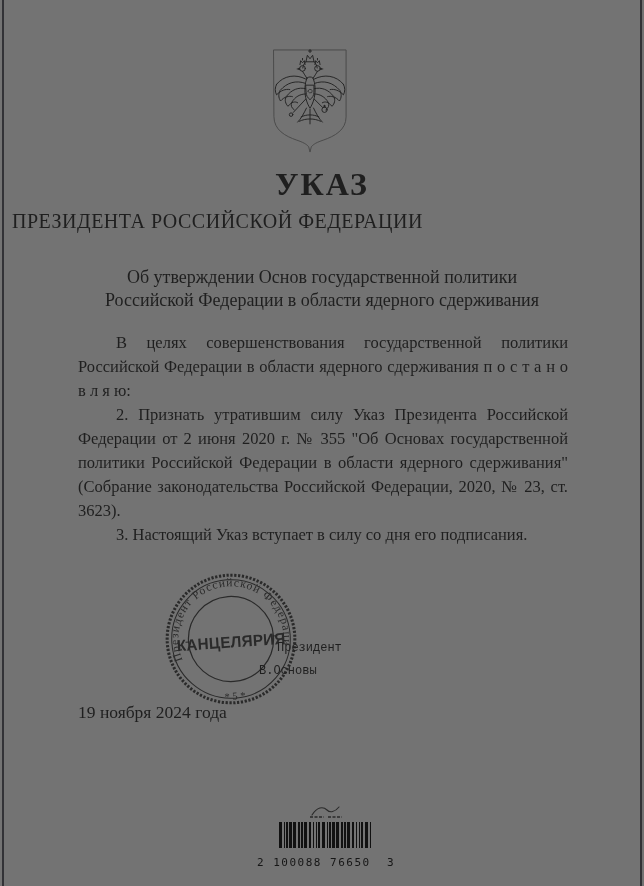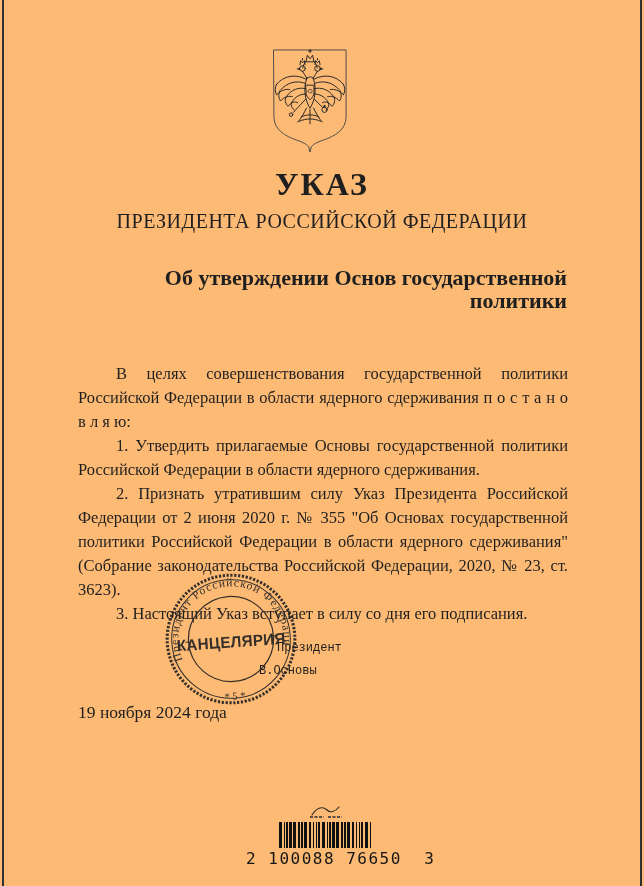--- a/index.html
+++ b/index.html
@@ -1,41 +1,41 @@
 <!DOCTYPE html>
 <html><head>
 <meta charset="utf-8">
 <style>
   * { margin:0; padding:0; box-sizing:border-box; }
   html,body { background:#ffffff; }
   .page {
-    position:relative; width:644px; height:886px; background:#fdba74;
+    position:relative; width:644px; height:886px; background:#737373;
     font-family:"Liberation Serif", serif; color:#1f1f1f; overflow:hidden;
   }
   .edge { position:absolute; top:0; bottom:0; width:2px; background:#323236; }
   .edge-left { left:2px; }
   .edge-right { right:2px; }
 
   .emblem-wrap { position:absolute; left:266px; top:44px; width:88px; height:114px; }
 
   .doc-type {
     position:absolute; top:166px; left:0; width:100%; text-align:center;
     font-size:32px; font-weight:bold; letter-spacing:2px;
   }
   .issuer {
-    position:absolute; top:210px; left:0; width:100%; text-align:center;
-    font-size:20px; letter-spacing:0.5px;
+    position:absolute; top:210px; left:0; width:100%; 
+    font-size:20px; letter-spacing:0.5px;padding-left:12px;
   }
   .subject {
-    position:absolute; top:266px; left:77px; width:490px; text-align:right;
-    font-size:22px; font-weight:bold; line-height:23px;
+    position:absolute; top:266px; left:77px; width:490px; text-align:center;
+    font-size:18px; font-weight:normal; line-height:23px;
   }
   .body-text {
     position:absolute; top:331px; left:78px; width:490px;
-    font-size:16.5px; line-height:24px; text-align:justify;margin-top:31px;
+    font-size:16.5px; line-height:24px; text-align:justify;
   }
   .body-text p { text-indent:38px; margin:0; }
 
   .stamp-wrap {
     position:absolute; left:155px; top:563px; width:152px; height:152px;
     transform:rotate(-4deg); opacity:0.92;
   }
 
   .signature {
     position:absolute; left:233px; top:637px; width:270px;
@@ -47,22 +47,22 @@
 
   .footer-block {
     position:absolute; left:78px; top:701px;
     font-size:17.5px; line-height:23.5px;
   }
 
   .barcode-block { position:absolute; left:246px; top:804px; width:160px; text-align:center; }
   .reg-mark { display:block; margin:0 auto; width:44px; height:17px; }
   .barcode-bars { display:block; margin:1px auto 0; }
   .barcode-digits {
-    font-family:"DejaVu Sans Mono", monospace; font-size:16px; letter-spacing:1.5px;
-    white-space:pre; color:#161616; margin-top:1px;
+    font-family:"DejaVu Sans Mono", monospace; font-size:11px; letter-spacing:1.5px;
+    white-space:pre; color:#161616; margin-top:8px;
   }
 
   svg .ink { stroke:#242424; fill:none; stroke-width:1.1; stroke-linecap:round; stroke-linejoin:round; }
   svg .ink-fill { fill:#242424; stroke:none; }
 </style>
 </head>
 <body>
 
 <div class="page">
 
@@ -118,25 +118,25 @@
       <circle class="ink" cx="66.5" cy="72" r="3"></circle>
       <path class="ink" d="M66.5,69 V66.8 M65.3,67.8 H67.7"></path>
     </svg>
   </div>
 
   <div class="doc-type">УКАЗ</div>
   <div class="issuer">ПРЕЗИДЕНТА РОССИЙСКОЙ ФЕДЕРАЦИИ</div>
 
   <div class="subject">
     <div>Об утверждении Основ государственной политики</div>
+    <div>Российской Федерации в области ядерного сдерживания</div>
   </div>
 
   <div class="body-text">
     <p>В целях совершенствования государственной политики Российской Федерации в области ядерного сдерживания п о с т а н о в л я ю:</p>
-    <p>1. Утвердить прилагаемые Основы государственной политики Российской Федерации в области ядерного сдерживания.</p>
     <p>2. Признать утратившим силу Указ Президента Российской Федерации от 2 июня 2020 г. № 355 "Об Основах государственной политики Российской Федерации в области ядерного сдерживания" (Собрание законодательства Российской Федерации, 2020, № 23, ст. 3623).</p>
     <p>3. Настоящий Указ вступает в силу со дня его подписания.</p>
   </div>
 
   <div class="signature">
     <div class="sig-line1">Президент</div>
     <div class="sig-line2">
       <span class="sig-gap"></span>
       <span>В.Основы</span>
     </div>

